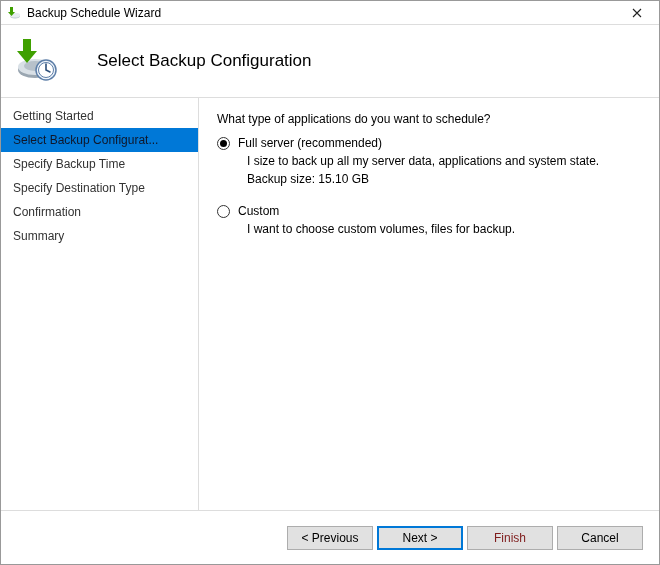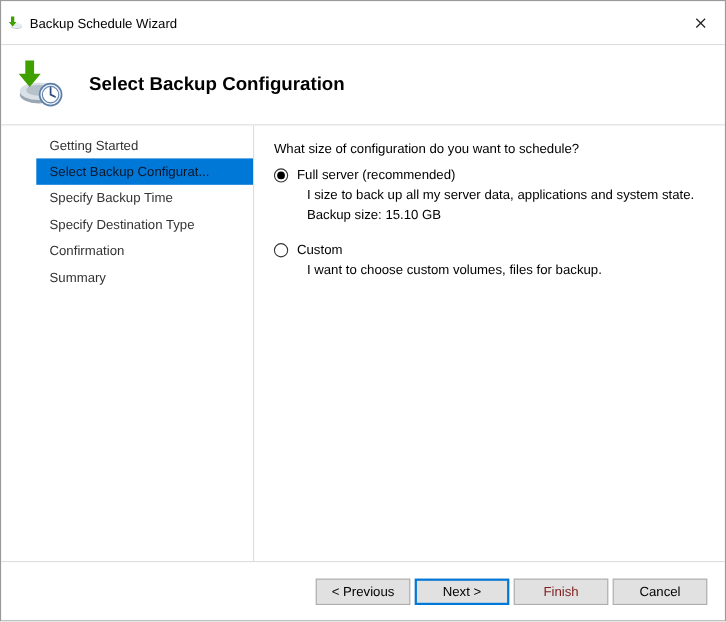--- a/index.html
+++ b/index.html
@@ -12,21 +12,21 @@
   }
   .window {
     width: 660px;
     height: 565px;
     border: 1px solid #999;
     display: flex;
     flex-direction: column;
     position: relative;
   }
   .titlebar {
-    height: 40px;
+    height: 24px;
     display: flex;
     align-items: center;
     padding: 0 0 0 6px;
     border-bottom: 1px solid #ddd;
   }
   .titlebar .title-text {
     flex: 1;
     font-size: 12px;
     padding-left: 4px;
   }
@@ -46,33 +46,32 @@
     align-items: center;
     padding-left: 12px;
   }
   .header .big-icon {
     width: 48px;
     height: 48px;
     position: relative;
   }
   .header h1 {
     font-size: 17px;
-    font-weight: 700;
-    margin: 0 0 0 20px;
+    font-weight: 400;
+    margin: 0 0 0 36px;
   }
   .body {
     flex: 1;
     display: flex;
     border-top: 1px solid #ddd;
   }
   .sidebar {
     width: 198px;
     border-right: 1px solid #ddd;
     padding-top: 6px;
-    margin-left: 32px;
   }
   .sidebar .step {
     padding: 5px 10px 5px 12px;
     font-size: 12px;
     color: #333;
     white-space: nowrap;
     overflow: hidden;
     text-overflow: ellipsis;
     cursor: default;
   }
@@ -181,21 +180,21 @@
     <div class="sidebar">
       <div class="step">Getting Started</div>
       <div class="step active">Select Backup Configurat...</div>
       <div class="step">Specify Backup Time</div>
       <div class="step">Specify Destination Type</div>
       <div class="step">Confirmation</div>
       <div class="step">Summary</div>
     </div>
 
     <div class="content">
-      <p class="prompt">What size of configuration do you want to schedule?</p>
+      <p class="prompt">What type of applications do you want to schedule?</p>
 
       <div class="radio-row">
         <span class="radio-outer">
             <span class="radio-inner"></span>
           </span>
         <span>Full server (recommended)</span>
       </div>
       <div class="opt-desc">I size to back up all my server data, applications and system state.</div>
       <div class="opt-size">Backup size: 15.10 GB</div>
 

